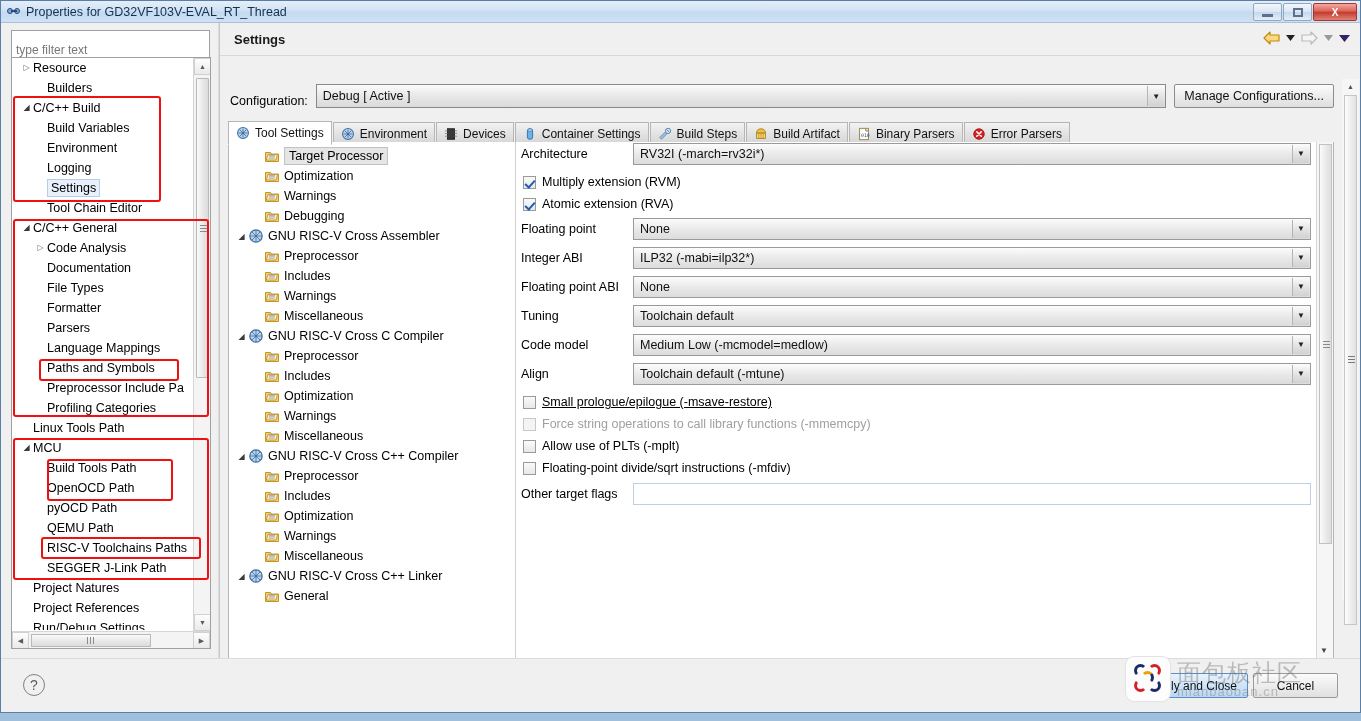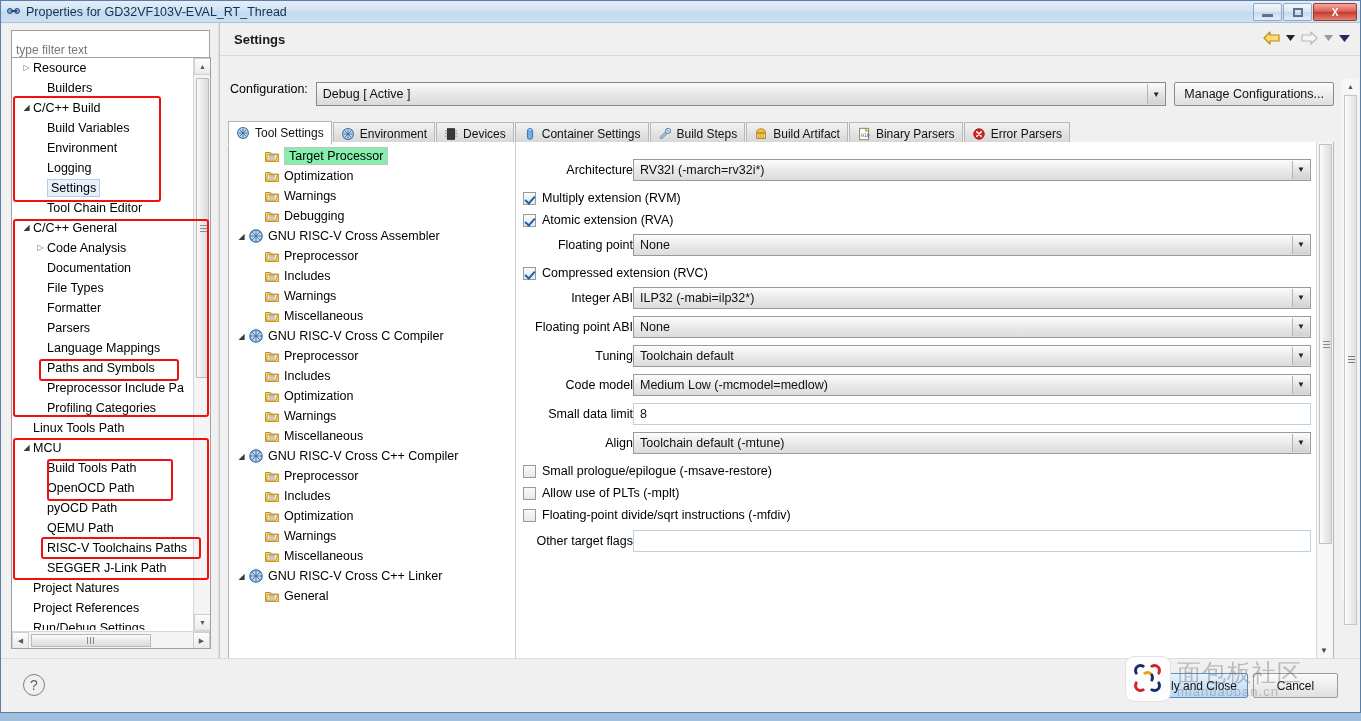--- a/index.html
+++ b/index.html
@@ -218,21 +218,21 @@
   #scroll-area {
     position: absolute; left: 0; top: 33px; right: 0; bottom: 0;
     overflow: hidden;
   }
   #content {
     position: absolute; left: 0; top: 0; right: 18px; bottom: 0;
   }
 
   #config-row {
     position: absolute; left: 0; top: 26px; right: 8px; height: 26px;
-    display: flex; align-items: flex-start;
+    display: flex; align-items: flex-end;
   }
   #config-label { margin-left: 10px; font-size: 12.5px; color: #000; }
   #config-combo {
     margin-left: 8px; flex: 1; height: 24px;
     border: 1px solid #888;
     background: linear-gradient(180deg,#fbfbfb,#e6e6e6 55%,#dadada);
     display: flex; align-items: center;
     position: relative;
     font-size: 12.5px; color: #111;
   }
@@ -289,28 +289,28 @@
     padding-top: 4px;
     overflow: hidden;
   }
   .ttnode {
     height: 20px; display: flex; align-items: center;
     font-size: 12.5px; color: #000; white-space: nowrap;
   }
   .ttnode .tarrow { width: 13px; text-align:center; font-size: 8px; color: #3a3a3a; flex:none;}
   .ttnode .ticon { width: 17px; height: 16px; flex: none; margin-right: 3px; }
   .ttnode.sel .tlabel {
-    background: #86efac; border: 1px solid #c2c2c2; padding: 0 4px; line-height: 16px;
+    background: #e5e5e5; border: 1px solid #c2c2c2; padding: 0 4px; line-height: 16px;
   }
   .tti1 { padding-left: 22px; }
   .tti2 { padding-left: 38px; }
 
   
   #form {
-    flex: 1; position: relative; padding: 16px 0 0 0; overflow: hidden; text-align: right;
+    flex: 1; position: relative; padding: 0 0 0 0; overflow: hidden;
   }
   .frow { display: flex; align-items: center; height: 23px; margin-bottom: 6px; padding-left: 5px; }
   .flabel { width: 112px; flex: none; font-size: 12.5px; color: #000; }
   .fcombo {
     flex: 1; margin-right: 22px; height: 22px;
     border: 1px solid #9a9a9a;
     background: linear-gradient(180deg,#fcfcfc,#e8e8e8 55%,#dcdcdc);
     position: relative;
     display: flex; align-items: center;
     font-size: 12.5px; color: #111;
@@ -951,24 +951,20 @@
               </div>
 
               <div class="frow" style="margin-top:2px;">
                 <div class="flabel">Floating point</div>
                 <div class="fcombo">
                   <span class="val">None</span>
                   <span class="combo-btn">▼</span>
                 </div>
               </div>
 
-              <div class="fcheckrow">
-                <span class="cbox checked"></span>
-                <span class="clabel">Compressed extension (RVC)</span>
-              </div>
 
               <div class="frow" style="margin-top:2px;">
                 <div class="flabel">Integer ABI</div>
                 <div class="fcombo">
                   <span class="val">ILP32 (-mabi=ilp32*)</span>
                   <span class="combo-btn">▼</span>
                 </div>
               </div>
 
               <div class="frow">
@@ -988,40 +984,38 @@
               </div>
 
               <div class="frow">
                 <div class="flabel">Code model</div>
                 <div class="fcombo">
                   <span class="val">Medium Low (-mcmodel=medlow)</span>
                   <span class="combo-btn">▼</span>
                 </div>
               </div>
 
-              <div class="frow">
-                <div class="flabel">Small data limit</div>
-                <div class="ftext">
-                  <span class="val">8</span>
-                </div>
-              </div>
 
               <div class="frow">
                 <div class="flabel">Align</div>
                 <div class="fcombo">
                   <span class="val">Toolchain default (-mtune)</span>
                   <span class="combo-btn">▼</span>
                 </div>
               </div>
 
-              <div class="fcheckrow" style="margin-top:2px;">
+              <div class="fcheckrow" style="margin-top:2px;text-decoration:underline;">
                 <span class="cbox"></span>
                 <span class="clabel">Small prologue/epilogue (-msave-restore)</span>
               </div>
 
+              <div class="fcheckrow">
+                <span class="cbox disabled"></span>
+                <span class="clabel disabled">Force string operations to call library functions (-mmemcpy)</span>
+              </div>
 
               <div class="fcheckrow">
                 <span class="cbox"></span>
                 <span class="clabel">Allow use of PLTs (-mplt)</span>
               </div>
 
               <div class="fcheckrow">
                 <span class="cbox"></span>
                 <span class="clabel">Floating-point divide/sqrt instructions (-mfdiv)</span>
               </div>

